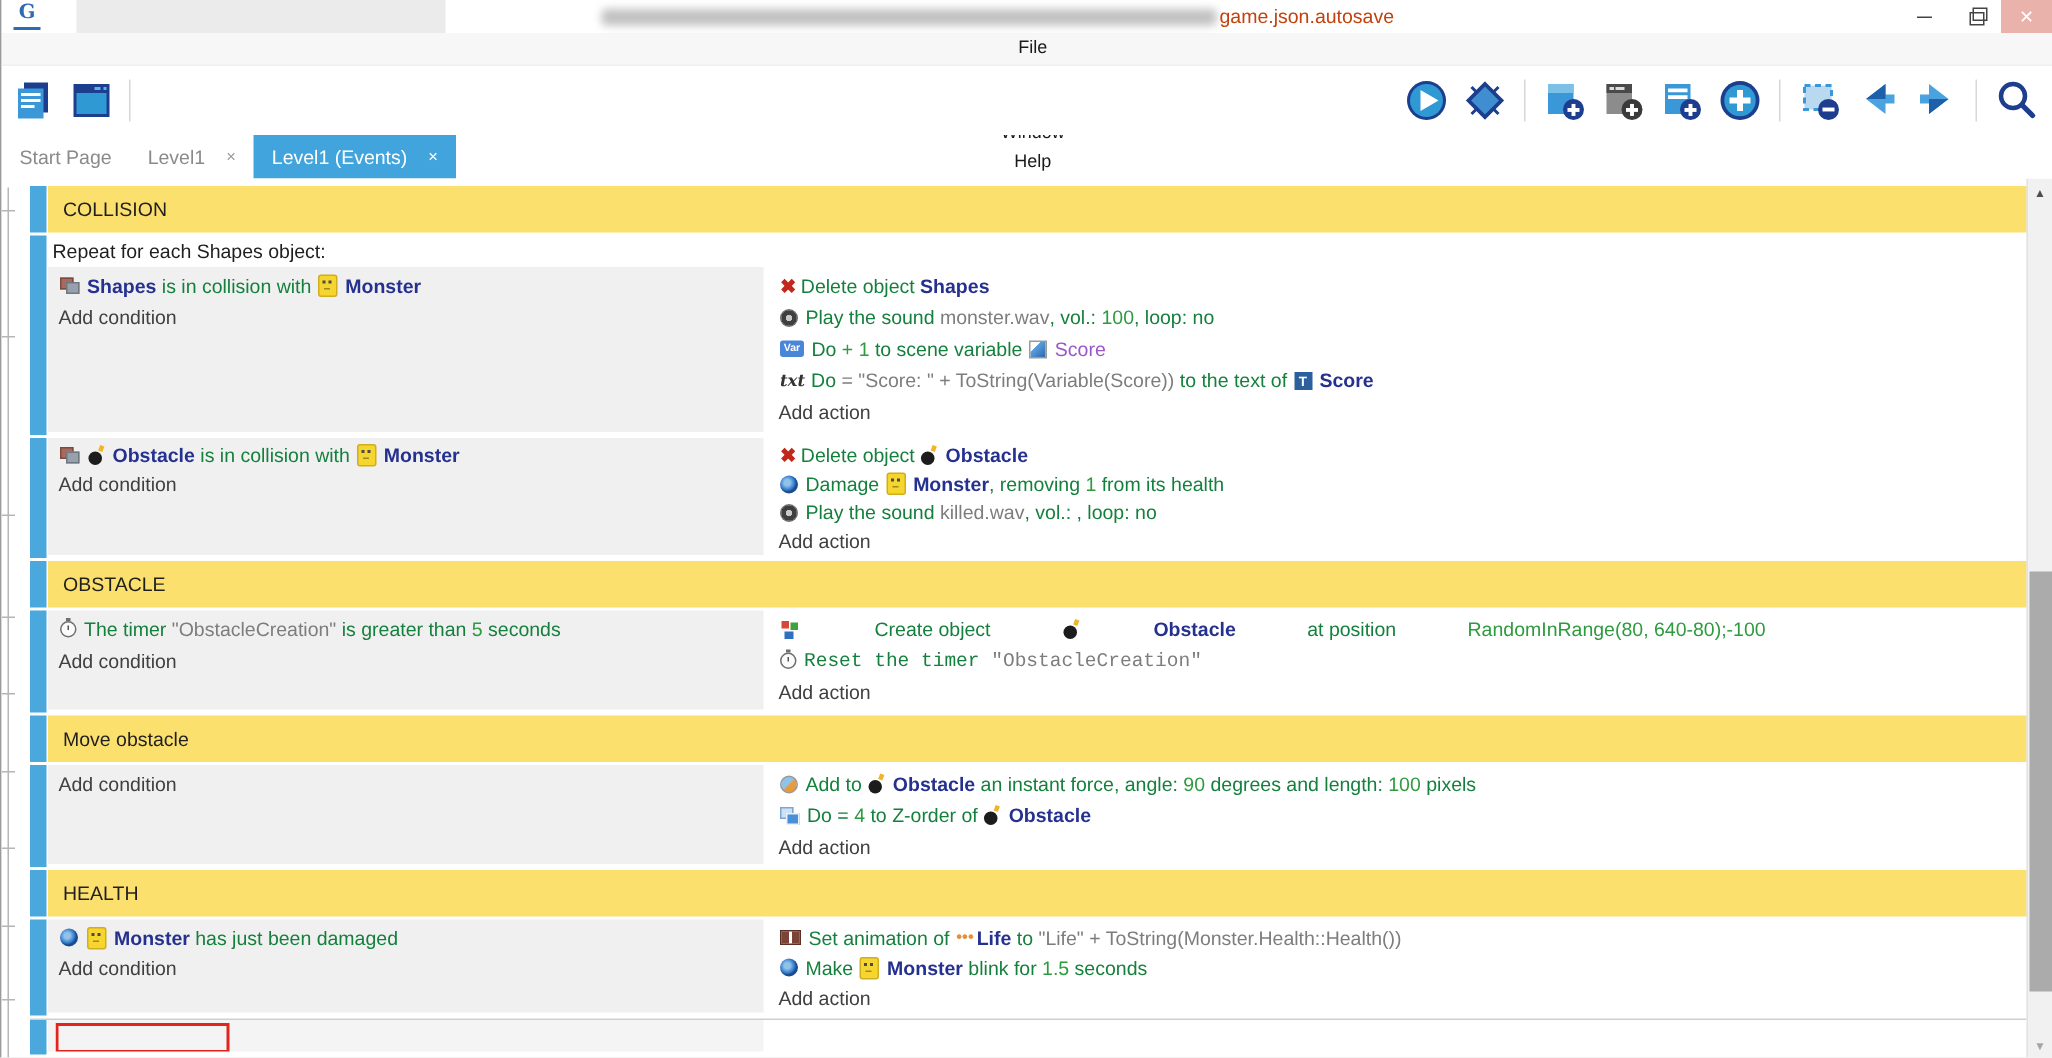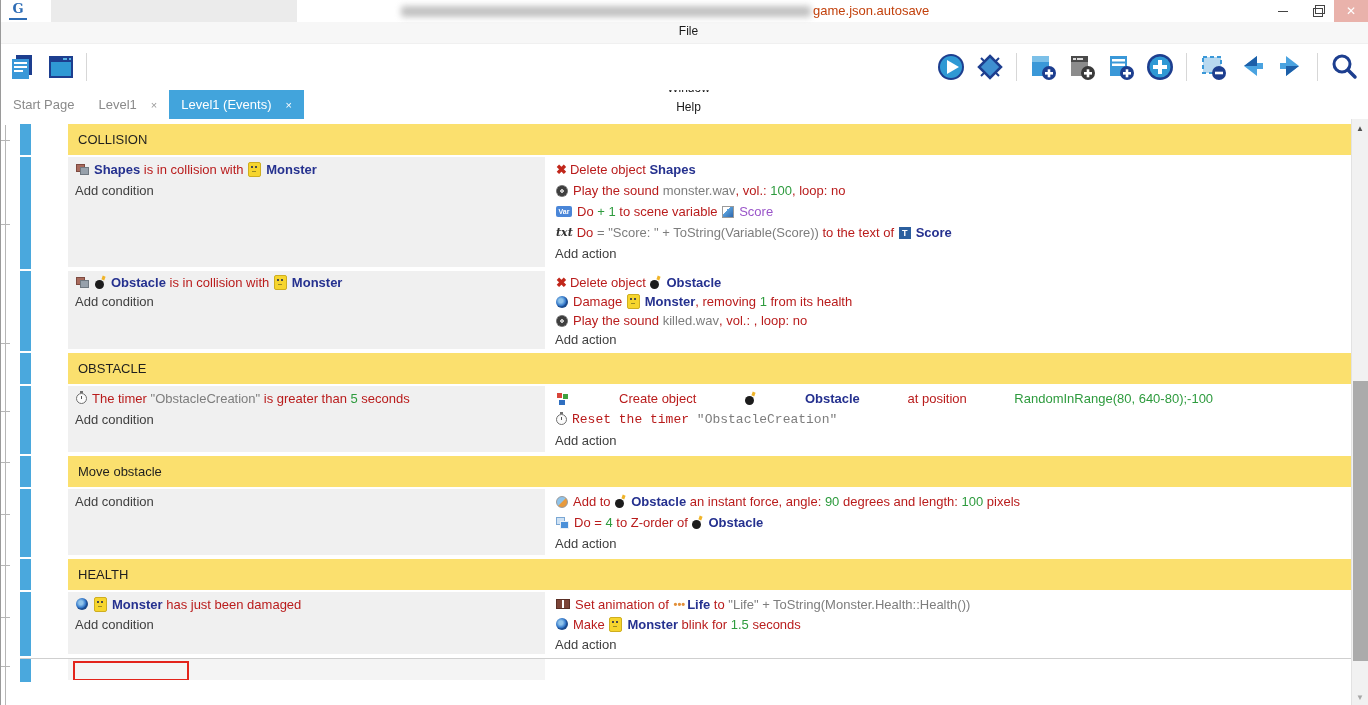--- a/index.html
+++ b/index.html
@@ -34,30 +34,30 @@
   .tab .x{color:#9a9a9a;font-size:11px;}
   .tab.active{background:#42a4dc;color:#fff;}
   .tab.active .x{color:#fff;}
   
   .events{position:relative;height:587px;overflow:hidden;background:#fff;}
   .rail{position:absolute;left:4px;top:6px;bottom:0;width:1px;background:#b6b6b6;}
   .tick{position:absolute;left:0;width:9px;height:1px;background:#b6b6b6;}
   .blocks{position:absolute;left:19px;top:5px;width:1332px;}
   .eblock{display:flex;margin-bottom:2px;}
   .ebar{width:11px;background:#4aa8dd;margin-right:1px;flex:none;}
-  .econtent{flex:1;min-width:0;margin-left:36px;}
+  .econtent{flex:1;min-width:0;}
   .sec-header{height:31px;background:#fbe06e;display:flex;align-items:center;padding-left:10px;
     font-size:13px;color:#1f1f1f;}
   .repeat-row{height:21px;display:flex;align-items:center;padding-left:3px;font-size:13px;color:#1f1f1f;background:#fff;}
   .ebody{display:flex;}
   .cbox{width:477px;flex:none;background:#f0f0f0;padding:2px 0 0 5px;box-sizing:border-box;overflow:hidden;}
   .abox{flex:1;margin-left:8px;padding-top:2px;overflow:hidden;}
   .eline{display:flex;align-items:center;padding-left:2px;font-size:13px;overflow:hidden;position:relative;white-space:nowrap;}
   .seg{white-space:pre;}
-  .s-t{color:#b91c1c}.s-o{color:#25318f;font-weight:bold}.s-n{color:#2e9b3e}
+  .s-t{color:#15803d}.s-o{color:#25318f;font-weight:bold}.s-n{color:#2e9b3e}
   .s-g{color:#7d7d7d}.s-v{color:#9a55c9}.s-p{color:#404040}
   .row-f{border-top:1px solid #cfcfcf;}
   .row-f .cbox{background:#f4f4f4;padding-top:1px;}
   .red-box{position:absolute;left:0;top:1px;width:112px;height:16px;border:2px solid #e3241b;pointer-events:none;}
   
   .ic{display:inline-flex;align-items:center;justify-content:center;margin:0 5px 0 1px;flex:none;}
   .ic-collision{width:13px;height:11px;position:relative;}
   .ic-collision::before{content:"";position:absolute;left:0;top:0;width:7px;height:6px;background:#a86a5c;border:1px solid #7d4a40;}
   .ic-collision::after{content:"";position:absolute;right:0;bottom:0;width:7px;height:6px;background:#97a1ab;border:1px solid #6f7880;}
   .ic-bomb{width:11px;height:13px;position:relative;}
@@ -239,20 +239,21 @@
     <div class="blocks" id="blocks">
         <div class="eblock">
           <div class="ebar"></div>
           <div class="econtent">
             <div class="sec-header">COLLISION</div>
           </div>
         </div>
         <div class="eblock">
           <div class="ebar"></div>
           <div class="econtent">
+            <div class="repeat-row">Repeat for each Shapes object:</div>
             <div class="ebody">
               <div class="cbox" style="height: 110px;">
                 <div class="eline" style="height: 21px;">
                   <span class="ic ic-collision"></span>
                   <span class="seg s-o">Shapes</span>
                   <span class="seg s-t"> is in collision with </span>
                   <span class="ic ic-monster"></span>
                   <span class="seg s-o">Monster</span>
                 </div>
                 <div class="eline" style="height: 21px;">

